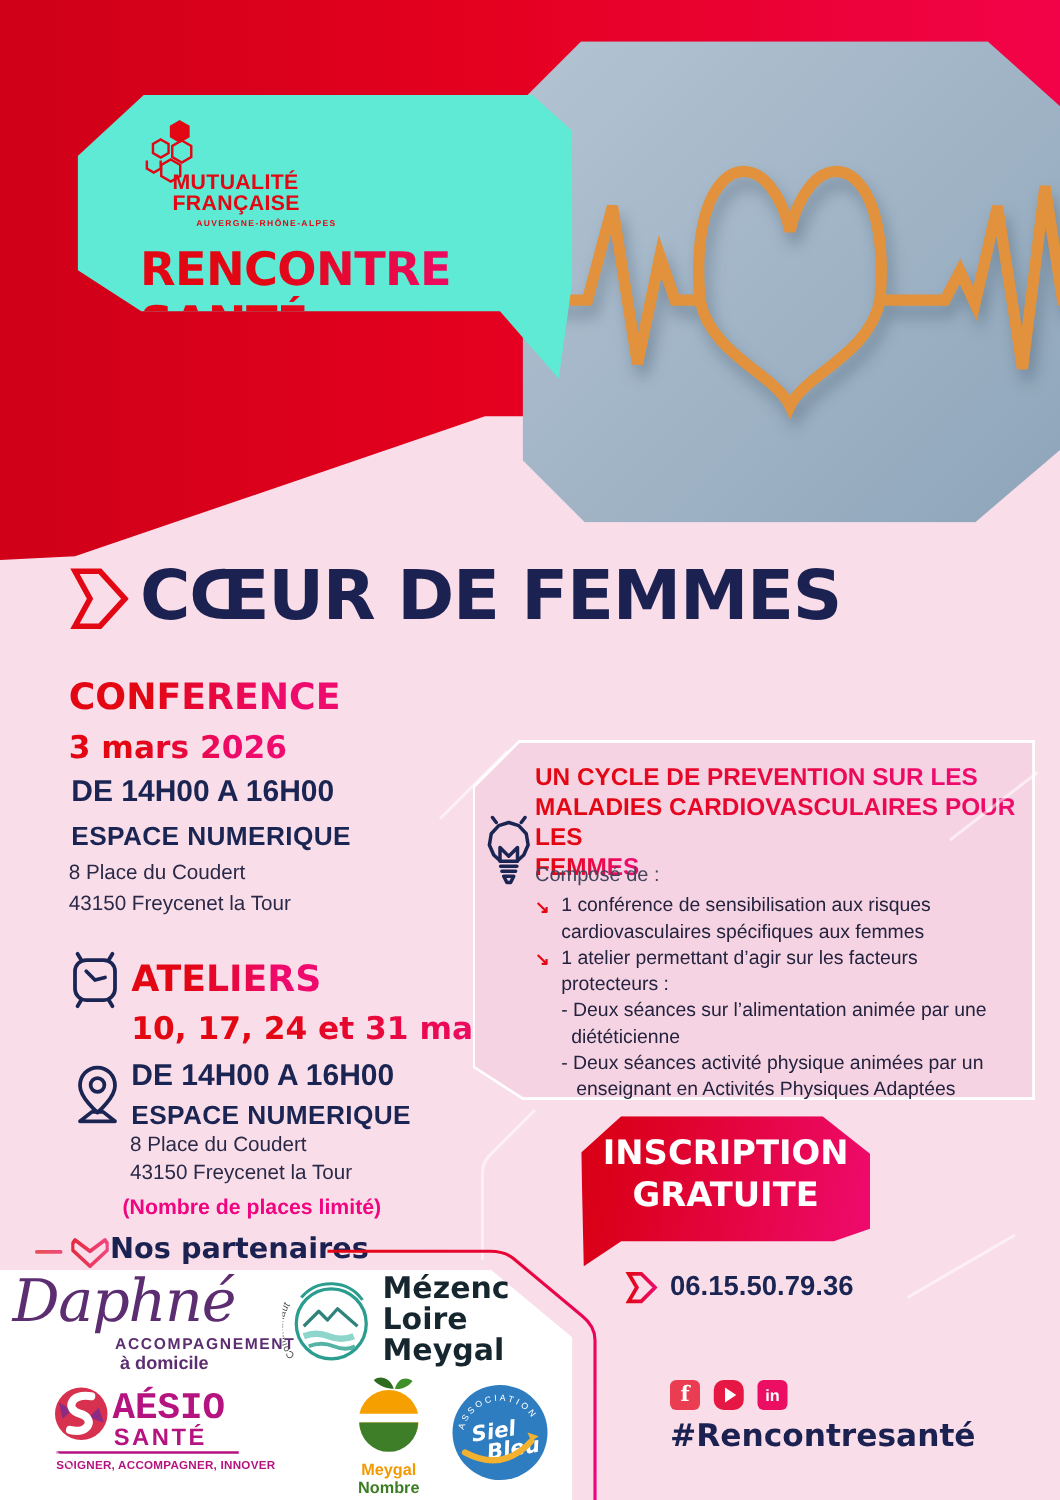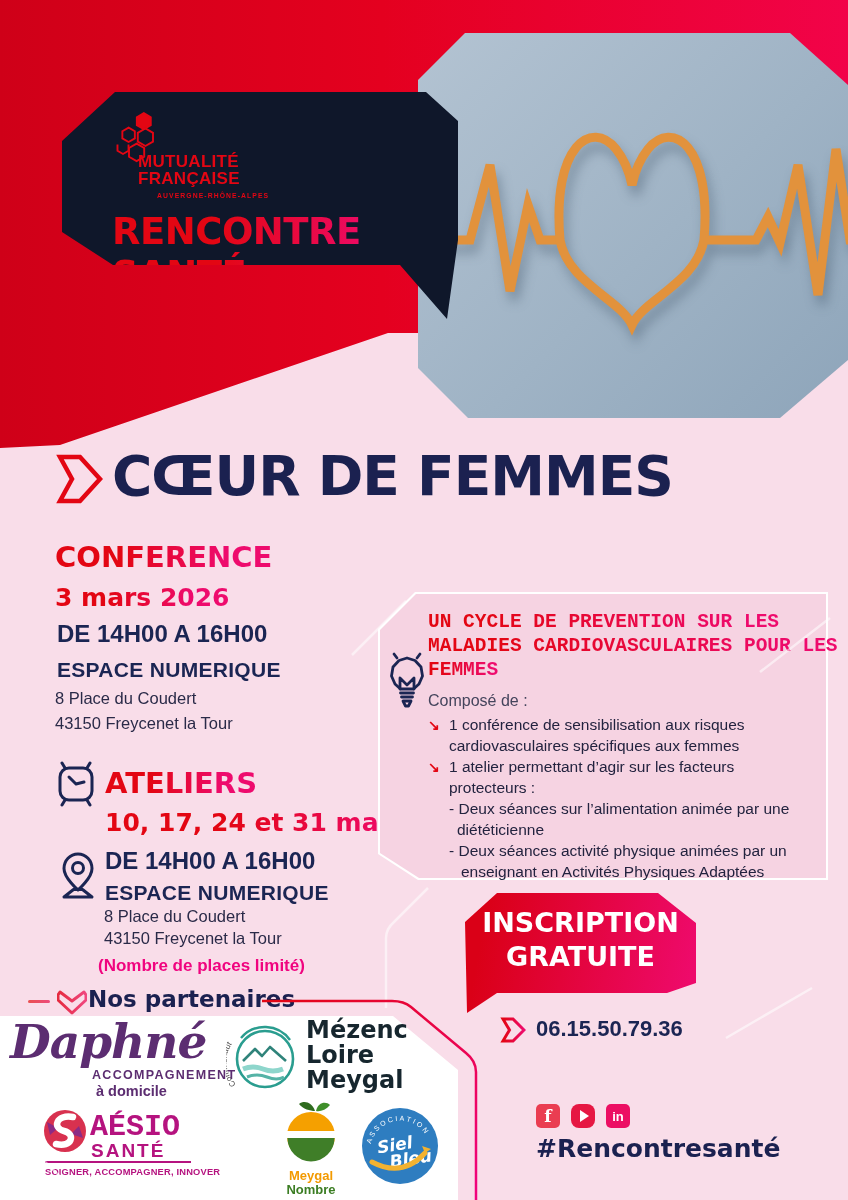--- a/index.html
+++ b/index.html
@@ -8,21 +8,21 @@
   .abs{position:absolute;}
 
   
   .red-band{left:0;top:0;width:848px;height:448px;z-index:1;
     background:linear-gradient(90deg,#cf0018 0%,#e4001f 45%,#f20349 100%);
     clip-path:polygon(0 0,100% 0,100% 115px,455px 115px,455px 333px,388px 333px,60px 445px,0 448px);}
   .photo{left:418px;top:33px;width:430px;height:385px;z-index:2;
     background:linear-gradient(135deg,#b3c3d2 0%,#9fb3c5 55%,#8ea5ba 100%);
     clip-path:polygon(47px 0,372px 0,100% 52px,100% 327px,362px 100%,50px 100%,0 335px,0 47px);}
   .photo svg{position:absolute;left:0;top:0;}
-  .card{left:62px;top:92px;width:396px;height:227px;background:#0f172a;z-index:3;
+  .card{left:62px;top:76px;width:396px;height:227px;background:#5eead4;z-index:3;
     clip-path:polygon(53px 0,364px 0,396px 29px,396px 148px,385px 227px,338px 173px,51px 173px,0 140px,0 49px);}
   .mf-hex{left:46px;top:18px;width:70px;height:68px;}
   .mf-name{left:76px;top:61px;color:#e30613;font-weight:bold;font-size:17px;line-height:17px;letter-spacing:.3px;}
   .mf-region{left:95px;top:100px;color:#e30613;font-weight:bold;font-size:6.8px;letter-spacing:1.1px;}
   .mf-event{left:50px;top:118px;font-size:37px;font-weight:800;letter-spacing:-.5px;font-family:"DejaVu Sans","Liberation Sans",sans-serif;}
 
   .grad{background-image:linear-gradient(90deg,#e30613 30%,#ee0b6d 78%);
         -webkit-background-clip:text;background-clip:text;color:transparent;display:inline-block;}
   .grad2{background-image:linear-gradient(90deg,#e30613 15%,#ee0b6d 90%);
         -webkit-background-clip:text;background-clip:text;color:transparent;display:inline-block;}
@@ -40,21 +40,21 @@
   .conf-a1{left:55px;top:689px;font-size:16.5px;color:#2a2a48;z-index:4;}
   .conf-a2{left:55px;top:714px;font-size:16.5px;color:#2a2a48;z-index:4;}
 
   
   .cycle-outer{left:378px;top:592px;width:450px;height:288px;background:#fff;z-index:5;
     clip-path:polygon(37px 0,100% 0,100% 100%,40px 100%,0 calc(100% - 26px),0 37px);}
   .cycle-inner{left:2px;top:2px;width:446px;height:284px;background:#f6d3e2;
     clip-path:polygon(36px 0,100% 0,100% 100%,39px 100%,0 calc(100% - 25px),0 36px);}
   .bulb{left:384px;top:652px;z-index:6;}
   .cycle-head{left:428px;top:610px;z-index:6;font-size:19.5px;font-weight:800;line-height:24px;
-    font-family:Liberation Mono, monospace;}
+    font-family:Liberation Sans, sans-serif;}
   .cycle-intro{left:428px;top:692px;z-index:6;font-size:16px;color:#44445c;}
   .cycle-items{left:428px;top:714px;width:382px;z-index:6;font-size:15.5px;line-height:21px;color:#23233f;}
   .b-item{position:relative;padding-left:21px;}
   .b-item .arrow{position:absolute;left:0;top:1px;color:#e30613;font-weight:bold;font-size:14px;}
 
   
   .clock{left:56px;top:760px;z-index:4;}
   .atel-h{left:105px;top:766px;font-size:29px;font-weight:800;z-index:4;font-family:"DejaVu Sans",sans-serif;}
   .atel-date{left:105px;top:808px;font-size:25px;font-weight:800;z-index:4;font-family:"DejaVu Sans",sans-serif;}
   .pin{left:60px;top:851px;z-index:4;}
@@ -84,21 +84,21 @@
   .sicon.in{background:#ec0e63;font-size:13px;}
   .hashtag{left:536px;top:1134px;font-size:25px;font-weight:800;color:#1b2150;z-index:6;font-family:"DejaVu Sans",sans-serif;}
 
   
   .pp-line-left{left:28px;top:1000px;width:22px;height:3px;z-index:5;
     background:linear-gradient(90deg,#e95050,#ee4b7c);border-radius:2px;}
   .pp-heart{left:57px;top:987px;z-index:5;}
   .pp-title{left:88px;top:986px;font-size:23px;font-weight:800;color:#1b2150;z-index:5;font-family:"DejaVu Sans",sans-serif;}
   .panel{left:0;top:1016px;width:458px;height:184px;background:#fff;z-index:4;
     clip-path:polygon(0 0,393px 0,458px 54px,458px 100%,0 100%);}
-  .daphne{left:10px;top:1014px;z-index:5;color:#5c2d71;font-size:47px;font-weight:bold;font-style:italic;
+  .daphne{left:10px;top:1014px;z-index:5;color:#5c2d71;font-size:47px;font-weight:normal;font-style:italic;
     font-family:"DejaVu Serif",serif;letter-spacing:-1px;}
   .daphne-s1{left:92px;top:1068px;z-index:5;color:#5c2d71;font-size:12.5px;font-weight:bold;letter-spacing:1.3px;}
   .daphne-s2{left:96px;top:1083px;z-index:5;color:#5c2d71;font-size:14.5px;font-weight:bold;}
   .mezenc-logo{left:226px;top:1018px;z-index:5;}
   .mezenc-name{left:306px;top:1018px;z-index:5;color:#16262e;font-size:24px;font-weight:700;line-height:25px;
     font-family:"DejaVu Sans",sans-serif;}
   .aesio-logo{left:42px;top:1108px;z-index:5;}
   .aesio-name{left:90px;top:1110px;z-index:5;color:#b5137f;font-size:30px;font-weight:800;font-family:Liberation Mono, monospace;}
   .aesio-sub{left:91px;top:1140px;z-index:5;color:#b5137f;font-size:19px;font-weight:800;letter-spacing:2px;}
   .aesio-rule{left:45px;top:1161px;width:146px;height:2px;background:#b5137f;z-index:5;}

